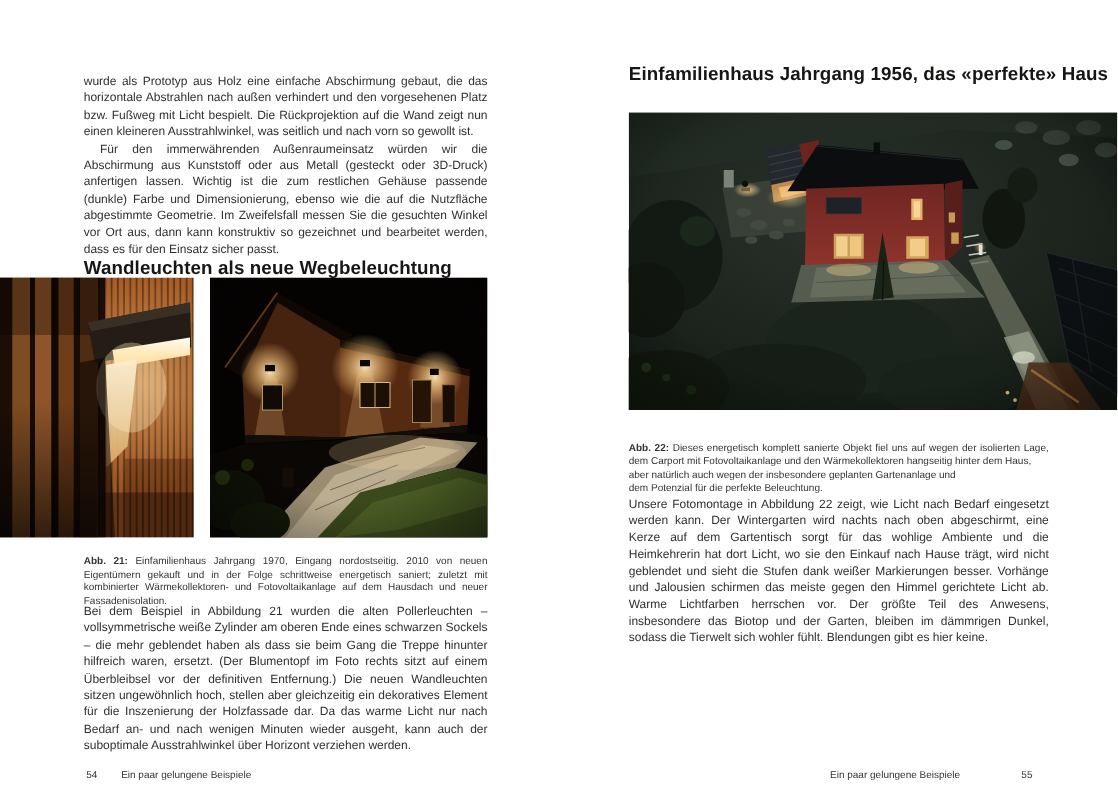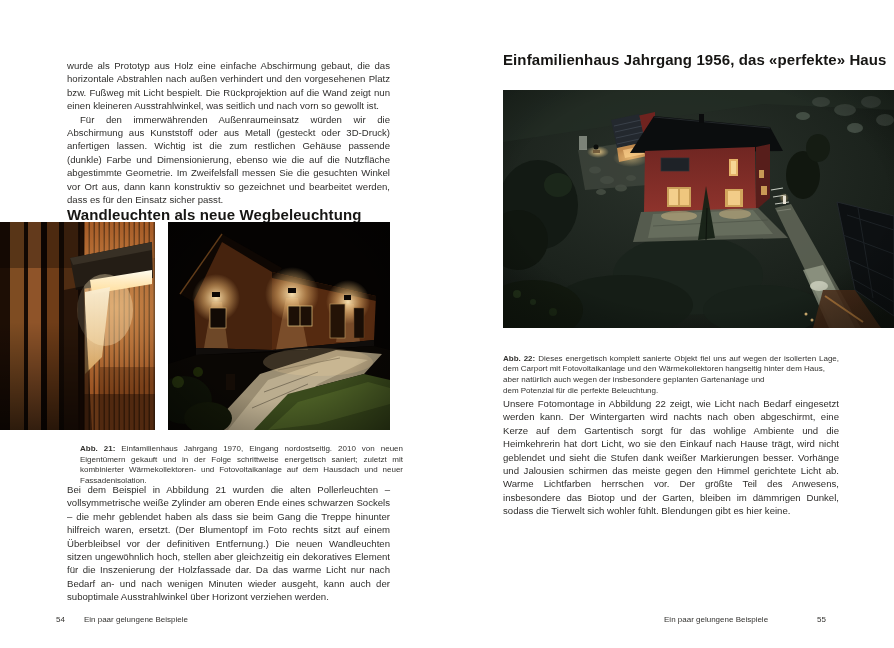--- a/index.html
+++ b/index.html
@@ -46,21 +46,21 @@
   .caption .cap-label { font-weight: bold; }
   .caption.pre { white-space: pre-line; }
   .pagefooter {
     position: absolute;
     top: 615px;
     font-size: 8px;
     color: #343330;
     display: flex;
     align-items: baseline;
   }
-  .pagefooter.left-foot { left: 56px; }
+  .pagefooter.left-foot { left: 69px; }
   .pagefooter.left-foot .pagenum { margin-right: 19px; }
   .pagefooter.right-foot { right: 68px; }
   .pagefooter.right-foot .pagenum { margin-left: 15px; padding-left: 34px; }
   figure.photo { position: absolute; margin: 0; padding: 0; line-height: 0; }
   figure.photo svg { display: block; }
 </style>
 </head>
 <body>
 
 <div class="spread">
@@ -181,21 +181,21 @@
 
         <ellipse cx="16" cy="178" rx="28" ry="24" fill="#0e1207"></ellipse>
         <ellipse cx="40" cy="196" rx="24" ry="16" fill="#131808"></ellipse>
         <circle cx="10" cy="160" r="6" fill="#29380f" opacity="0.85"></circle>
         <circle cx="30" cy="150" r="5" fill="#223009" opacity="0.8"></circle>
         <rect x="58" y="152" width="9" height="16" fill="#140c06"></rect>
         <rect width="222" height="208" fill="url(#vig2)"></rect>
       </svg>
     </figure>
 
-    <p class="caption" style="left:80px; top:436px; width:323px;">
+    <p class="caption" style="left:67px; top:436px; width:323px;">
       <span class="cap-label">Abb. 21:</span><span> Einfamilienhaus Jahrgang 1970, Eingang nordostseitig. 2010 von neuen Eigentümern gekauft und in der Folge schrittweise energetisch saniert; zuletzt mit kombinierter Wärmekollektoren- und Fotovoltaikanlage auf dem Hausdach und neuer Fassadenisolation.</span>
     </p>
 
     <div class="textblock" style="left:67px; top:483px; width:323px;">
       <p>Bei dem Beispiel in Abbildung 21 wurden die alten Pollerleuchten – vollsymmetrische weiße Zylinder am oberen Ende eines schwarzen Sockels – die mehr geblendet haben als dass sie beim Gang die Treppe hinunter hilfreich waren, ersetzt. (Der Blumentopf im Foto rechts sitzt auf einem Überbleibsel vor der definitiven Entfernung.) Die neuen Wandleuchten sitzen ungewöhnlich hoch, stellen aber gleichzeitig ein dekoratives Element für die Inszenierung der Holzfassade dar. Da das warme Licht nur nach Bedarf an- und nach wenigen Minuten wieder ausgeht, kann auch der suboptimale Ausstrahlwinkel über Horizont verziehen werden.</p>
     </div>
 
     <div class="pagefooter left-foot">
       <span class="pagenum">54</span>
       <span>Ein paar gelungene Beispiele</span>

